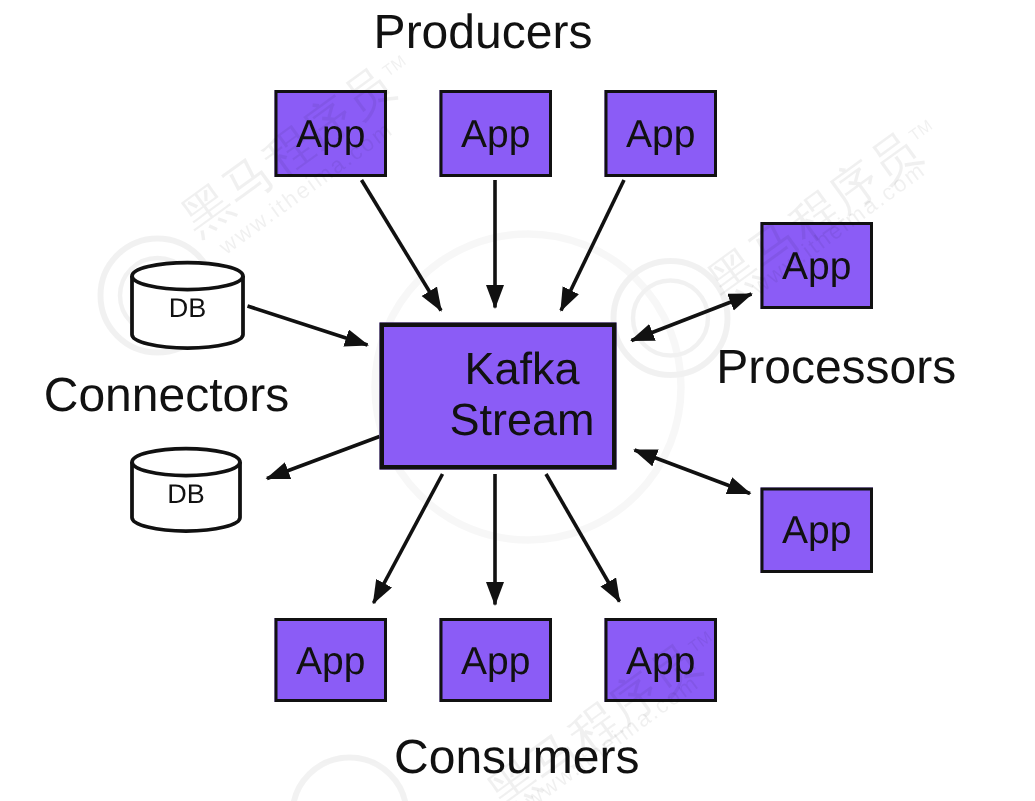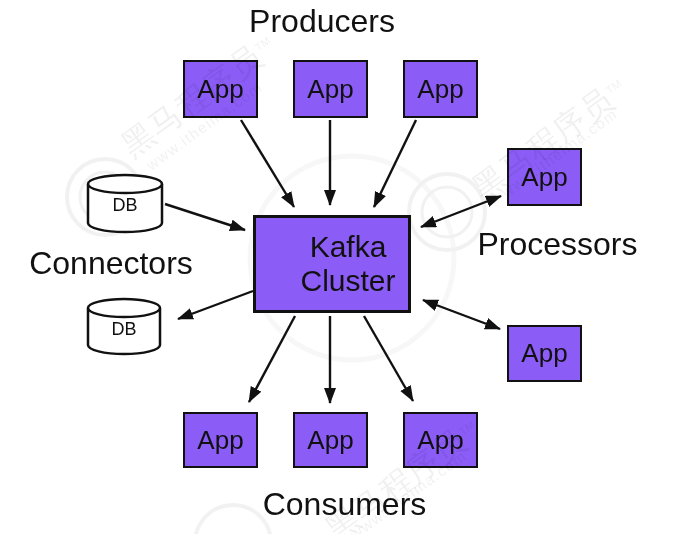--- a/index.html
+++ b/index.html
@@ -68,21 +68,21 @@
 
   <div class="sec-label" style="left:197px;top:3px;width:250px;">Producers</div>
   <div class="sec-label" style="left:0px;top:245px;width:222px;">Connectors</div>
   <div class="sec-label" style="left:440px;top:221px;width:235px;">
     <span class="line">Processors</span>
   </div>
   <div class="sec-label" style="left:242px;top:486px;width:205px;">Consumers</div>
 
   <div class="node kafka-box" style="left:253px;top:215px;width:158px;height:98px;padding-left:32px;">
     <span>Kafka</span>
-    <span>Cluster</span>
+    <span>Stream</span>
   </div>
 
   <div class="node app-box" style="left:183px;top:60px;width:75px;height:58px;">
     <span>App</span>
   </div>
   <div class="node app-box" style="left:293px;top:60px;width:75px;height:58px;">
     <span>App</span>
   </div>
   <div class="node app-box" style="left:403px;top:60px;width:75px;height:58px;">
     <span>App</span>

